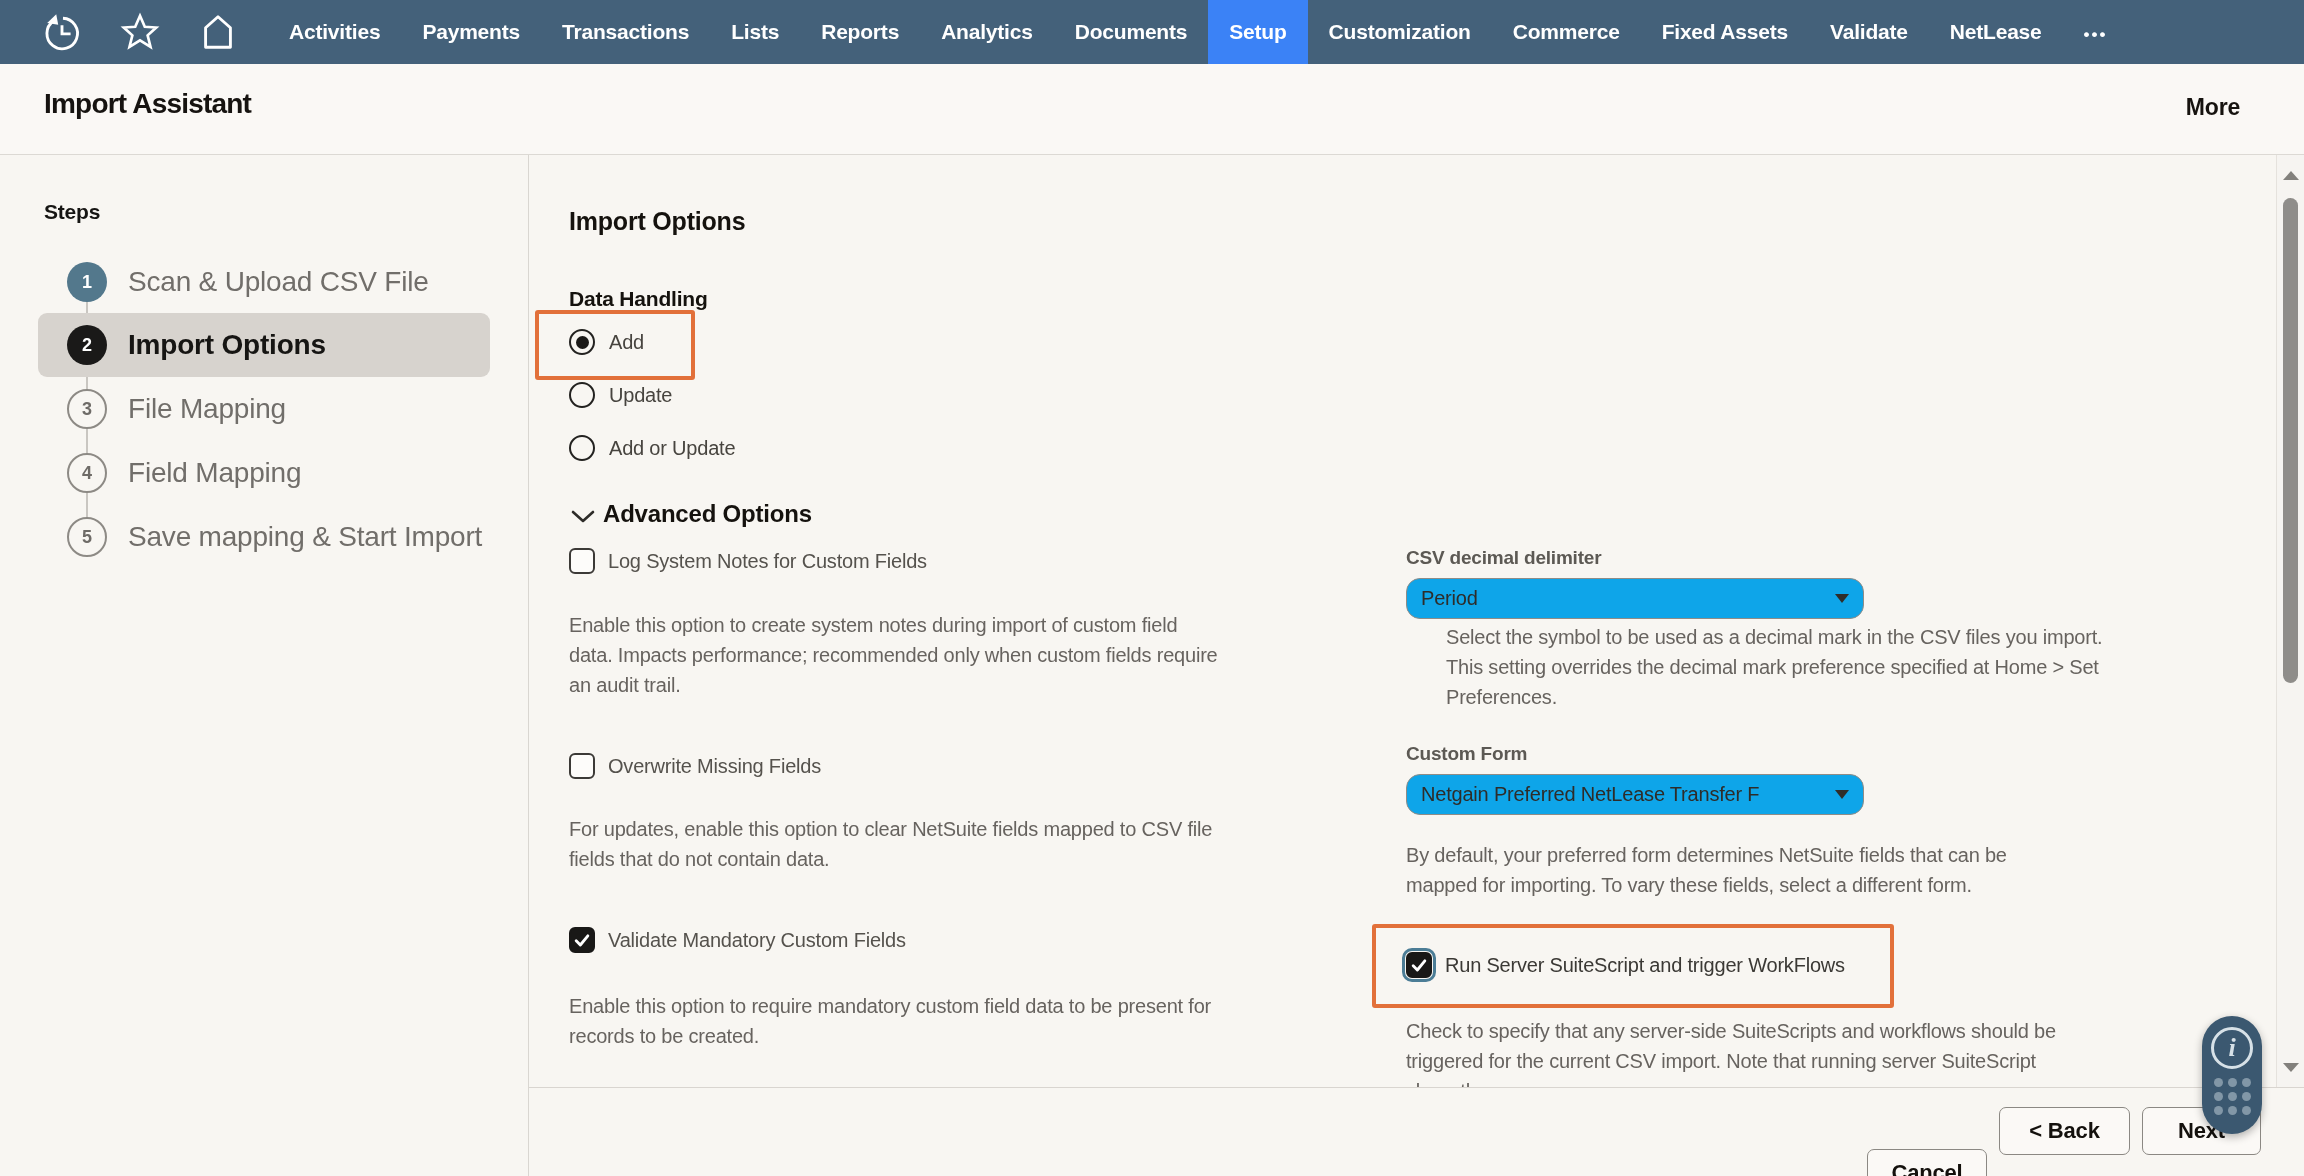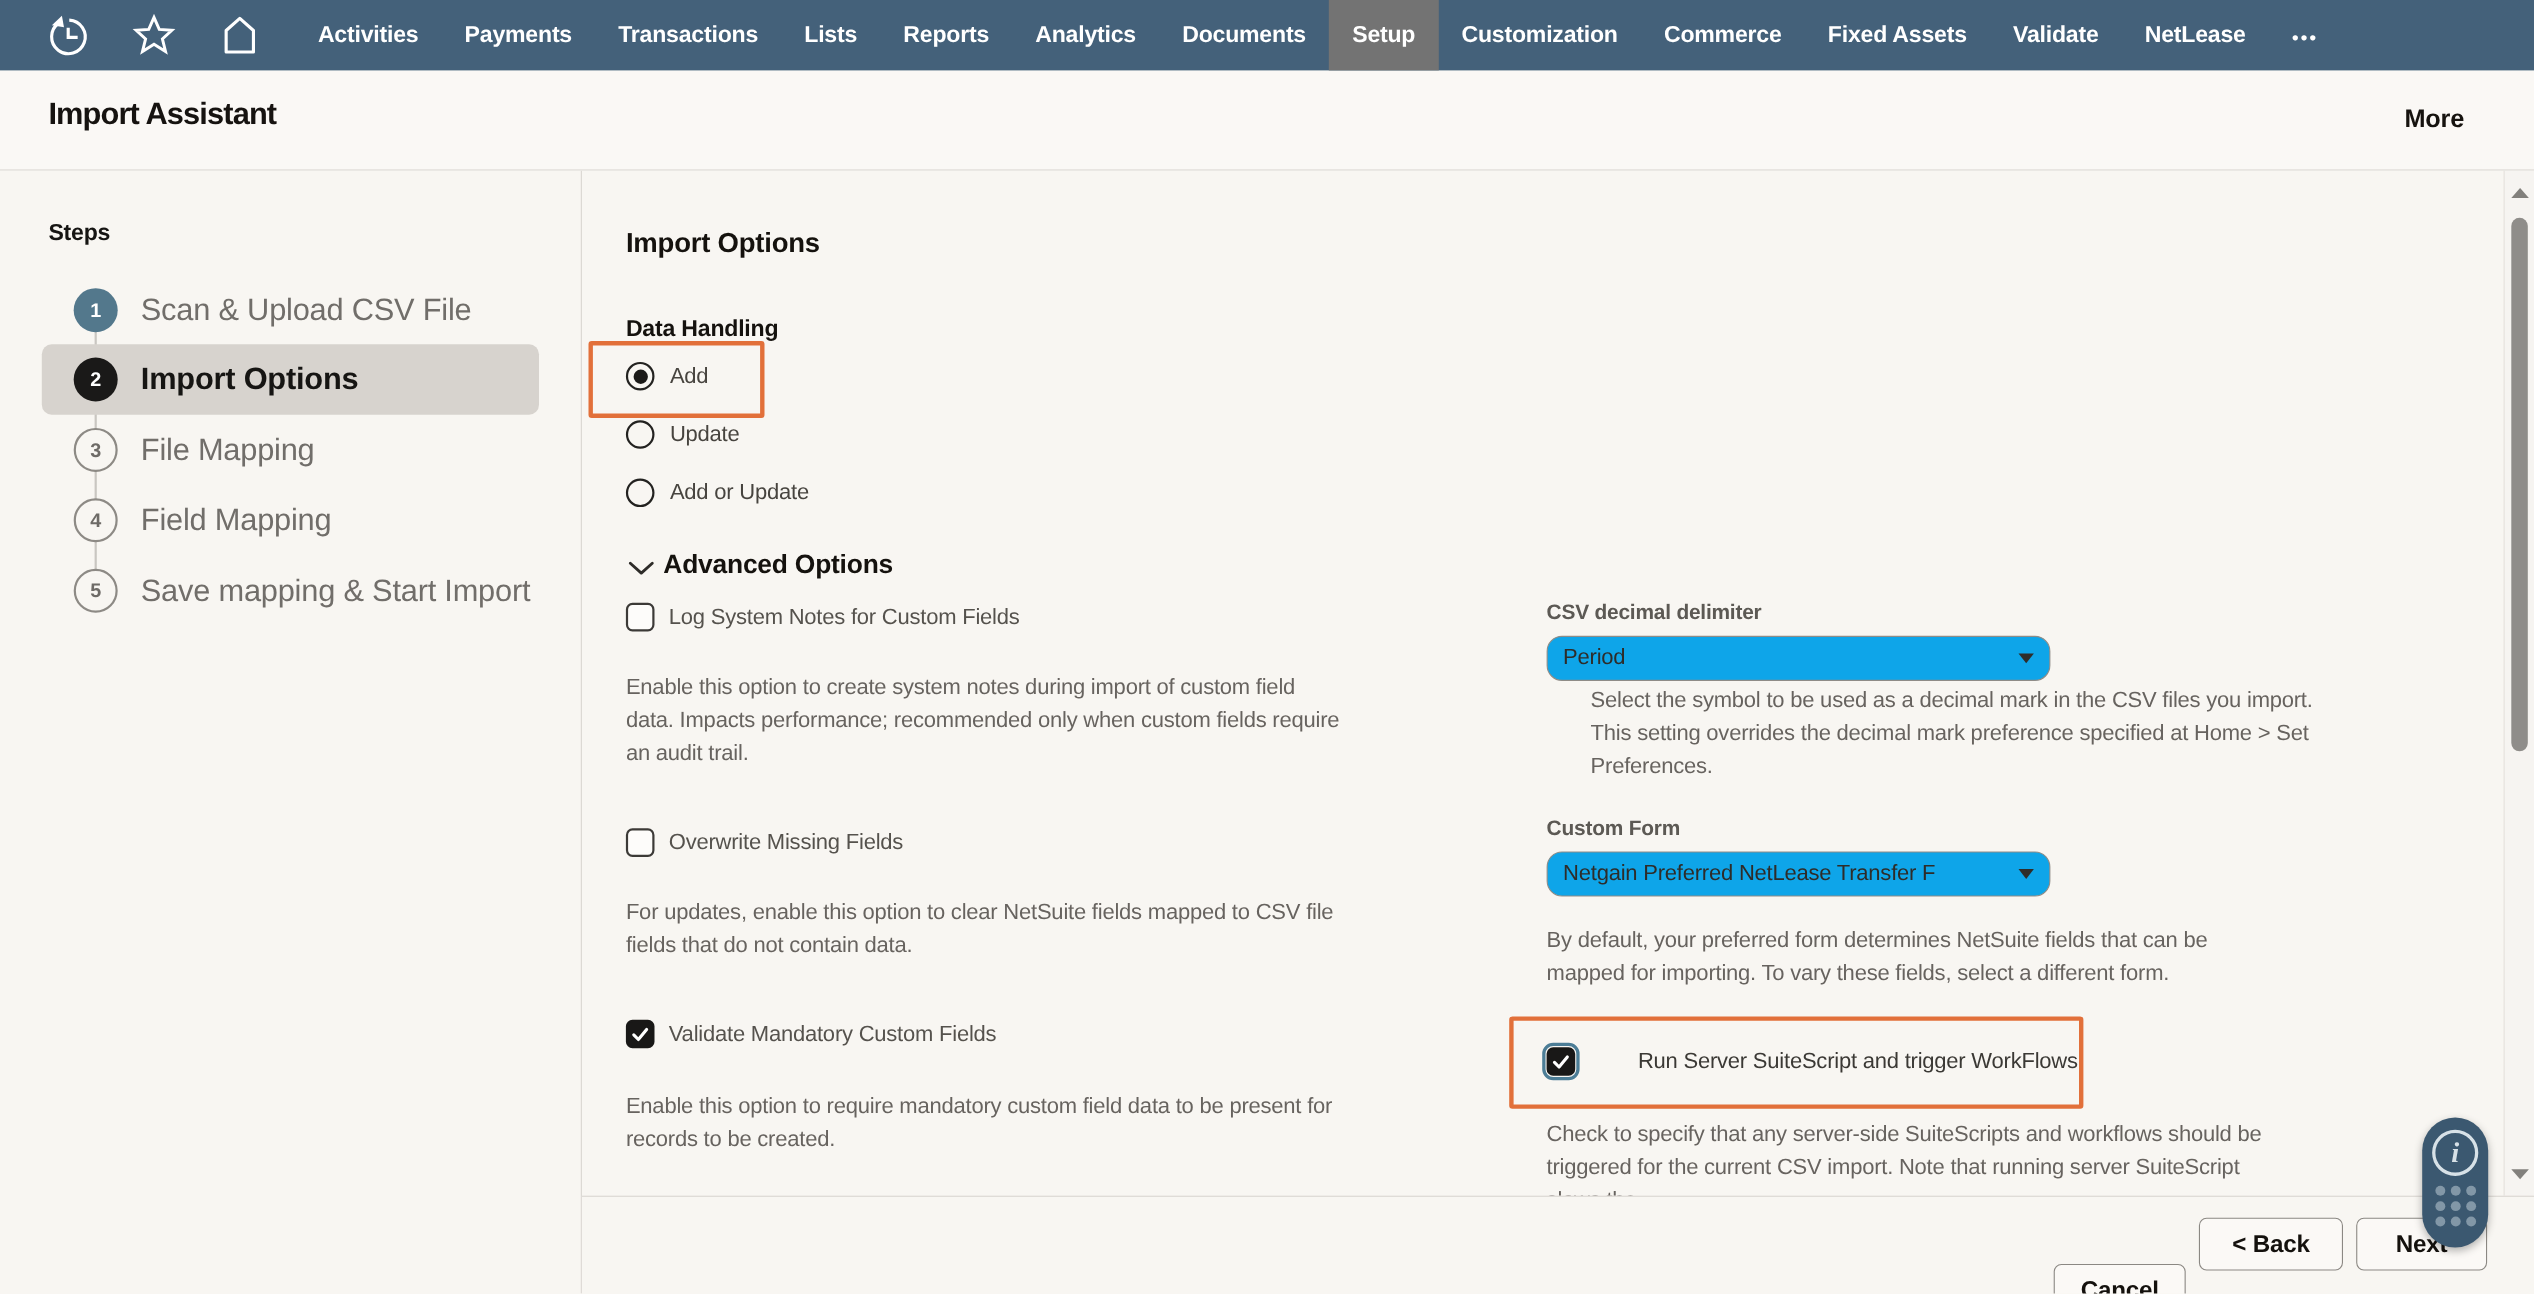--- a/index.html
+++ b/index.html
@@ -6,21 +6,21 @@
   html,body { width:2304px; height:1176px; }
   body { font-family:"Liberation Sans", sans-serif; background:#f8f6f2; overflow:hidden; position:relative; letter-spacing:-0.2px; }
   .abs { position:absolute; }
 
   
   .nav { position:absolute; left:0; top:0; width:2304px; height:64px; background:#44617a; display:flex; align-items:stretch; z-index:40; }
   .nav-icons { display:flex; align-items:center; gap:34px; padding-left:40px; padding-right:28px; }
   .nav-icon { width:44px; height:44px; display:flex; align-items:center; justify-content:center; cursor:pointer; }
   .nav-items { display:flex; align-items:stretch; }
   .nav-item { display:flex; align-items:center; padding:0 21px; color:#ffffff; font-size:21px; font-weight:600; white-space:nowrap; cursor:pointer; }
-  .nav-item.active { background:#737373; font-weight:700; }
+  .nav-item.active { background:#3b82f6; font-weight:700; }
   .nav-item.overflow { font-size:17px; letter-spacing:2px; padding-top:6px; }
 
   
   .header { position:absolute; left:0; top:64px; width:2304px; height:91px; background:#faf8f5; border-bottom:1px solid #dcd9d4; z-index:30; }
   .page-title { position:absolute; left:44px; top:24px; font-size:28px; font-weight:700; color:#161310; letter-spacing:-0.8px; }
   .more-link { position:absolute; right:64px; top:30px; font-size:23px; font-weight:600; color:#16130f; cursor:pointer; }
 
   
   .sidebar { position:absolute; left:0; top:155px; width:529px; height:1021px; background:#f8f6f2; border-right:1px solid #d9d6d1; z-index:10; }
   .steps-title { position:absolute; left:44px; top:45px; font-size:21px; font-weight:700; color:#161513; }
@@ -219,21 +219,21 @@
 mapped for importing. To vary these fields, select a different form.</div>
 
 <div class="hl-box" style="left:1372px; top:924px; width:522px; height:84px;"></div>
 
 <div class="abs check-row" style="left:1406px; top:952px;">
   <span class="checkbox checked focus-ring">
     <svg width="20" height="20" viewBox="0 0 24 24">
         <polyline points="5,13 10,18 19,7" fill="none" stroke="#ffffff" stroke-width="3.4" stroke-linecap="round" stroke-linejoin="round"></polyline>
       </svg>
   </span>
-  <span class="check-label" style="color:#3b3935;margin-left:44px;">Run Server SuiteScript and trigger WorkFlows</span>
+  <span class="check-label" style="color:#3b3935;">Run Server SuiteScript and trigger WorkFlows</span>
 </div>
 <div class="abs para" style="left:1406px; top:1016px; width:810px;">Check to specify that any server-side SuiteScripts and workflows should be
 triggered for the current CSV import. Note that running server SuiteScript
 slows the</div>
 
 <div class="footer">
   <div class="btn" style="left:1338px; width:120px;margin-top:42px;">Cancel</div>
   <div class="btn" style="left:1470px; width:131px;">&lt; Back</div>
   <div class="btn" style="left:1613px; width:119px;">Next</div>
 </div>

